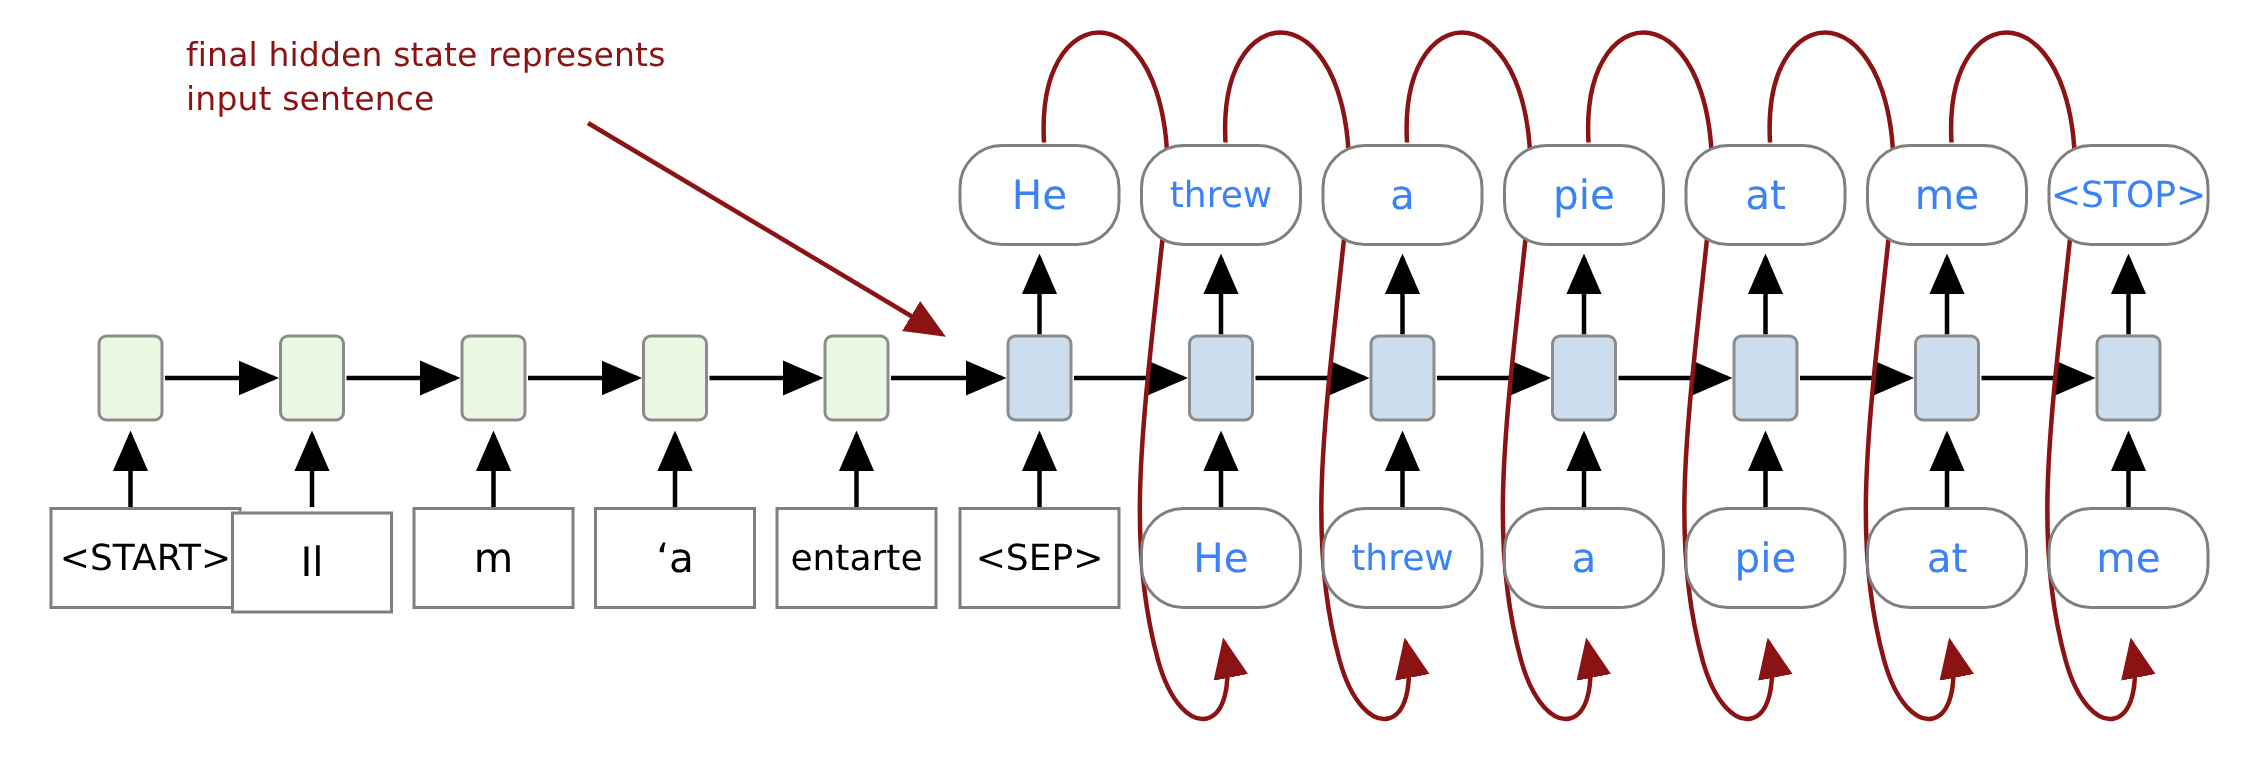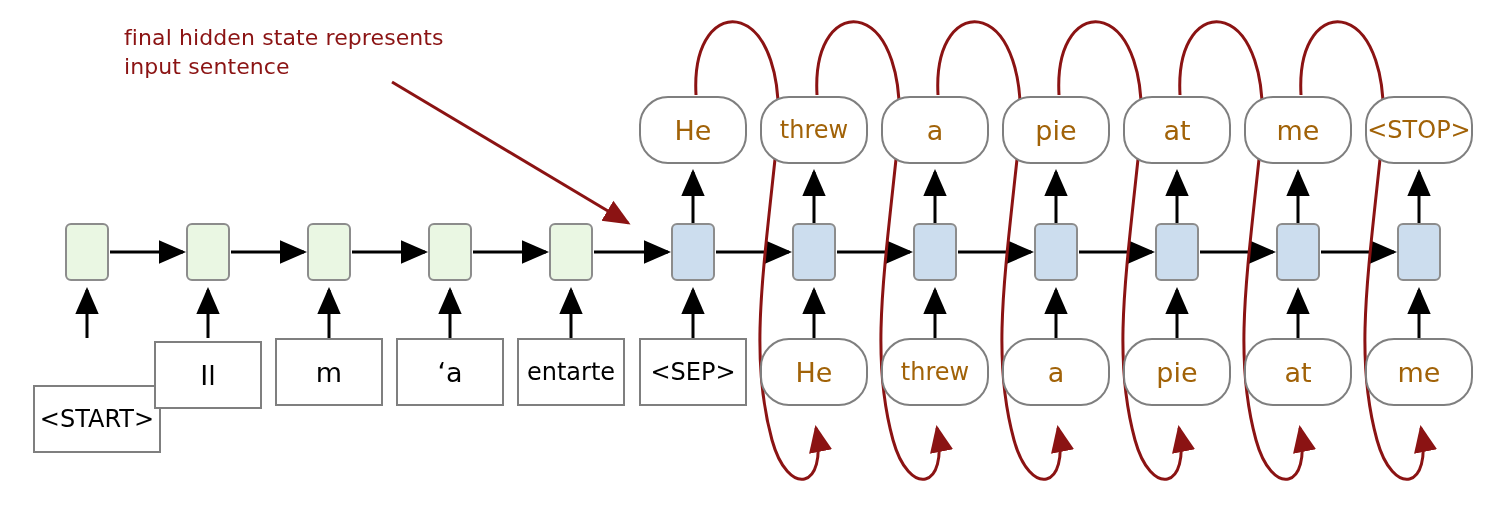--- a/index.html
+++ b/index.html
@@ -32,21 +32,21 @@
     display: flex;
     align-items: center;
     justify-content: center;
     font-size: 27px;
     line-height: 1;
     color: #000000;
     white-space: nowrap;
     overflow: hidden;
   }
   .token-box.accent {
-    color: #a16207;
+    color: #3b82f6;
     border-radius: 29px;
   }
   .token-box.small {
     font-size: 24px;
     text-align: center;
   }
   .cell {
     position: absolute;
     box-sizing: border-box;
     border: 2px solid #8c8c8c;
@@ -145,21 +145,21 @@
   <div class="cell enc" style="left:549px; top:223px; width:44px; height:58px;"></div>
 
   <div class="cell dec" style="left:671px;  top:223px; width:44px; height:58px;"></div>
   <div class="cell dec" style="left:792px;  top:223px; width:44px; height:58px;"></div>
   <div class="cell dec" style="left:913px;  top:223px; width:44px; height:58px;"></div>
   <div class="cell dec" style="left:1034px; top:223px; width:44px; height:58px;"></div>
   <div class="cell dec" style="left:1155px; top:223px; width:44px; height:58px;"></div>
   <div class="cell dec" style="left:1276px; top:223px; width:44px; height:58px;"></div>
   <div class="cell dec" style="left:1397px; top:223px; width:44px; height:58px;"></div>
 
-  <div class="token-box small" style="left:33px;  top:338px; width:128px; height:68px;margin-top:47px;">&lt;START&gt;</div>
+  <div class="token-box small" style="left:33px;  top:338px; width:128px; height:68px;">&lt;START&gt;</div>
   <div class="token-box" style="left:154px; top:341px; width:108px; height:68px;">Il</div>
   <div class="token-box" style="left:275px; top:338px; width:108px; height:68px;">m</div>
   <div class="token-box" style="left:396px; top:338px; width:108px; height:68px;">‘a</div>
   <div class="token-box small" style="left:517px; top:338px; width:108px; height:68px;">entarte</div>
 
   <div class="token-box small" style="left:639px;  top:338px; width:108px; height:68px;">&lt;SEP&gt;</div>
   <div class="token-box accent" style="left:760px;  top:338px; width:108px; height:68px;">He</div>
   <div class="token-box accent small" style="left:881px;  top:338px; width:108px; height:68px;">threw</div>
   <div class="token-box accent" style="left:1002px; top:338px; width:108px; height:68px;">a</div>
   <div class="token-box accent" style="left:1123px; top:338px; width:108px; height:68px;">pie</div>

